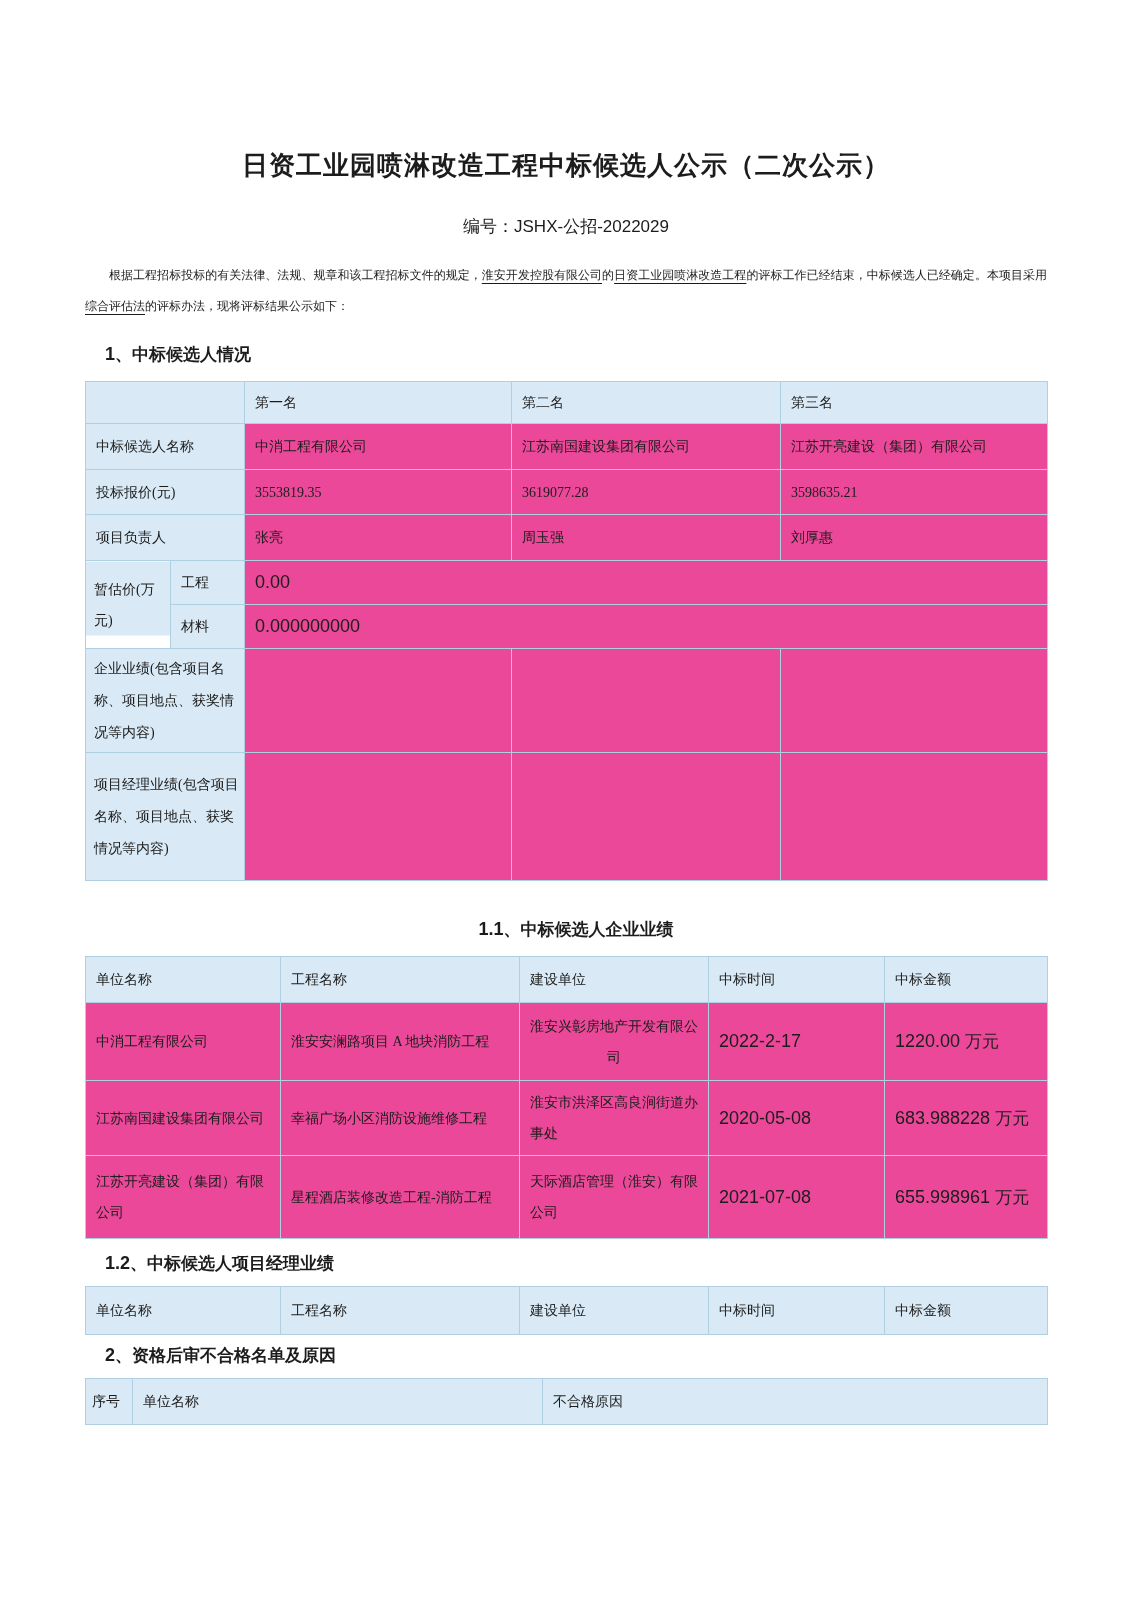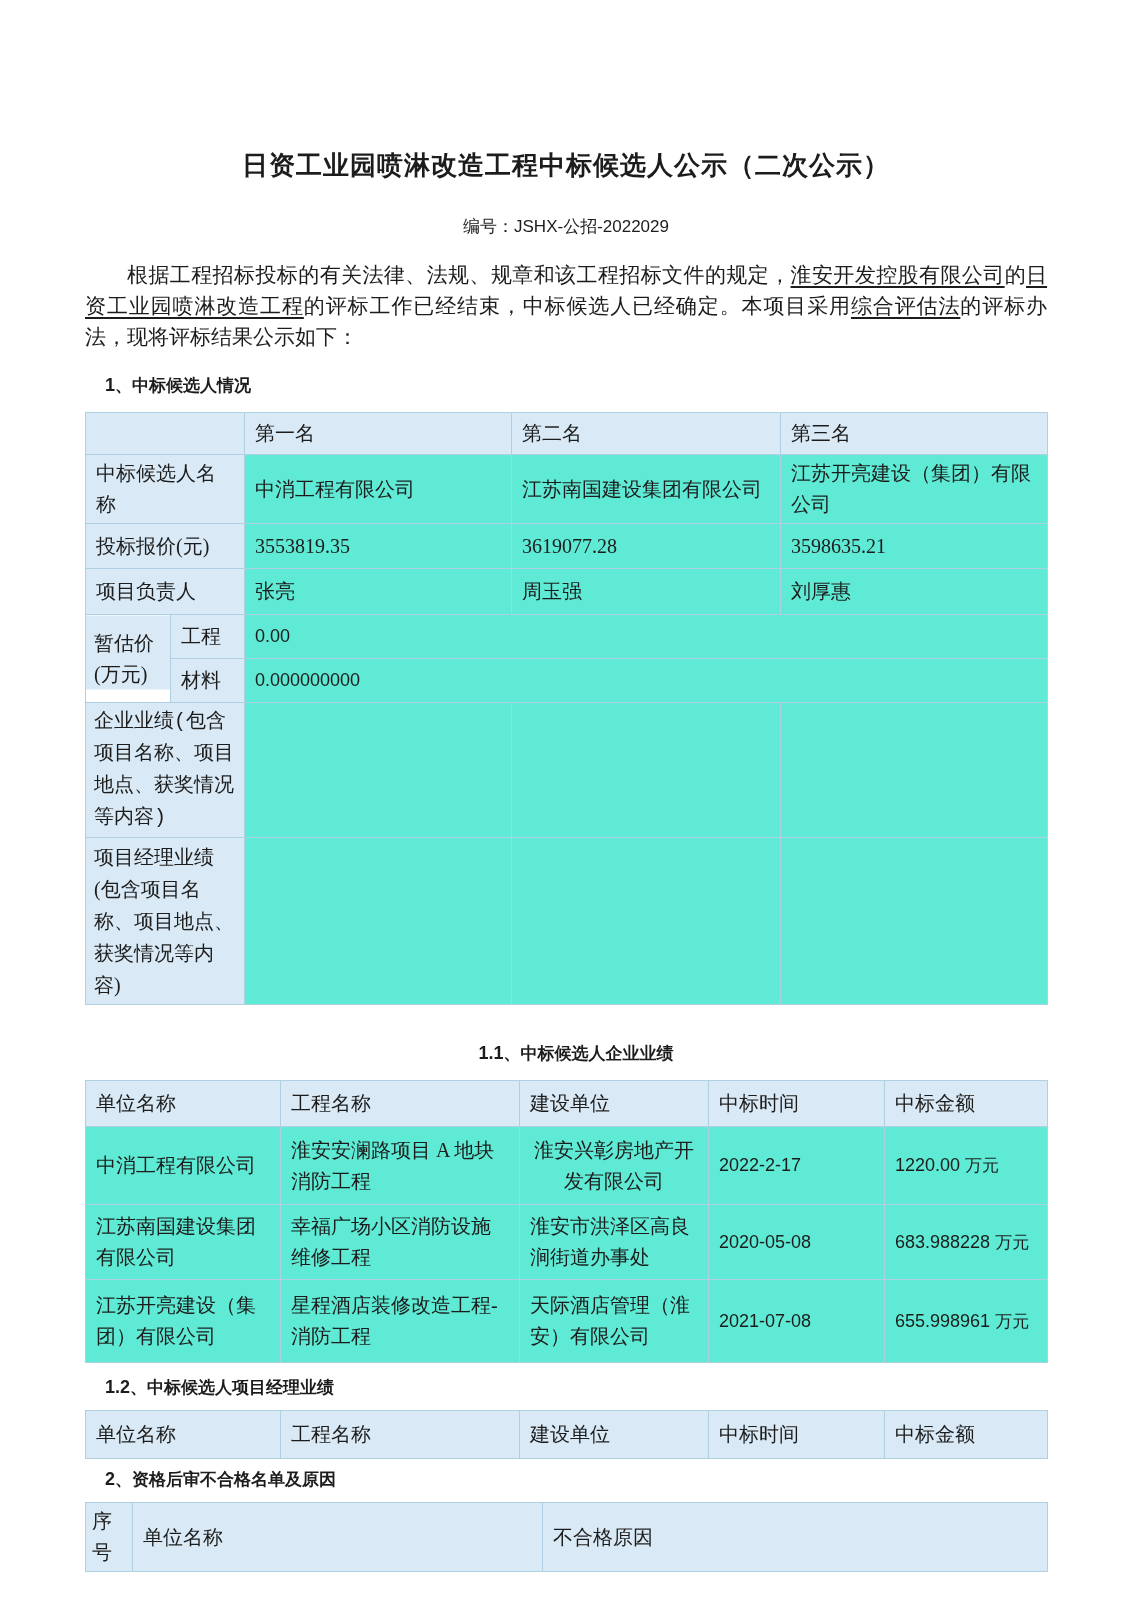--- a/index.html
+++ b/index.html
@@ -24,21 +24,21 @@
     text-align: center;
     font-size: 17px;
     line-height: 26px;
   }
   .doc-no .no-value {
     font-family: "Liberation Sans", "DejaVu Sans", sans-serif;
     font-size: 17px;
   }
   .intro {
     margin-top: 20px;
-    font-size: 21px;
+    font-size: 12px;
     line-height: 31px;
     text-indent: 2em;
     text-align: justify;
   }
   .u { text-decoration: underline; text-underline-offset: 4px; }
 
   .sec-heading {
     margin: 18px 0 0 20px;
     font-size: 17px;
     line-height: 28px;
@@ -57,47 +57,47 @@
     border-collapse: collapse;
     table-layout: fixed;
     width: 962px;
     margin-top: 12px;
   }
   .tbl-tight { margin-top: 8px; }
   td {
     border: 1px solid #aed0e2;
     vertical-align: middle;
     padding: 3px 10px;
-    font-size: 20px;
+    font-size: 14px;
     line-height: 31px;
     word-break: break-all;
     overflow: hidden;
   }
   .lbl { background: #d9eaf6; }
-  .val { background: #5eead4; }
+  .val { background: #ec4899; }
   .num {
     font-family: "Liberation Sans", "DejaVu Sans", sans-serif;
     font-size: 18px;
   }
   .unit { font-size: 17px; font-family: "Liberation Serif", "DejaVu Serif", serif; }
   .center { text-align: center; }
   .est-label {
     background: linear-gradient(#d9eaf6 calc(100% - 13px), #ffffff calc(100% - 13px));
     padding-left: 8px; padding-right: 6px;
   }
   .wrap-lbl { padding-left: 8px; padding-right: 5px; line-height: 32px; }
 
   
   #t1 tr.r-hdr   td { height: 42px; }
   #t1 tr.r-name  td { height: 46px; }
   #t1 tr.r-price td { height: 45px; }
   #t1 tr.r-pm    td { height: 46px; }
   #t1 tr.r-est1  td { height: 44px; }
   #t1 tr.r-est2  td { height: 44px; }
-  #t1 tr.r-perf1 td { height: 104px; font-family: Liberation Mono, monospace; }
+  #t1 tr.r-perf1 td { height: 104px; }
   #t1 tr.r-perf2 td { height: 128px; }
   #t-ent tr.r-hdr td { height: 46px; }
   #t-ent tr.r-1   td { height: 78px; }
   #t-ent tr.r-2   td { height: 75px; }
   #t-ent tr.r-3   td { height: 83px; }
   #t-mgr tr td { height: 48px; }
   #t-dq  tr td { height: 46px; margin-left: 26px; }
 </style>
 </head>
 <body>

